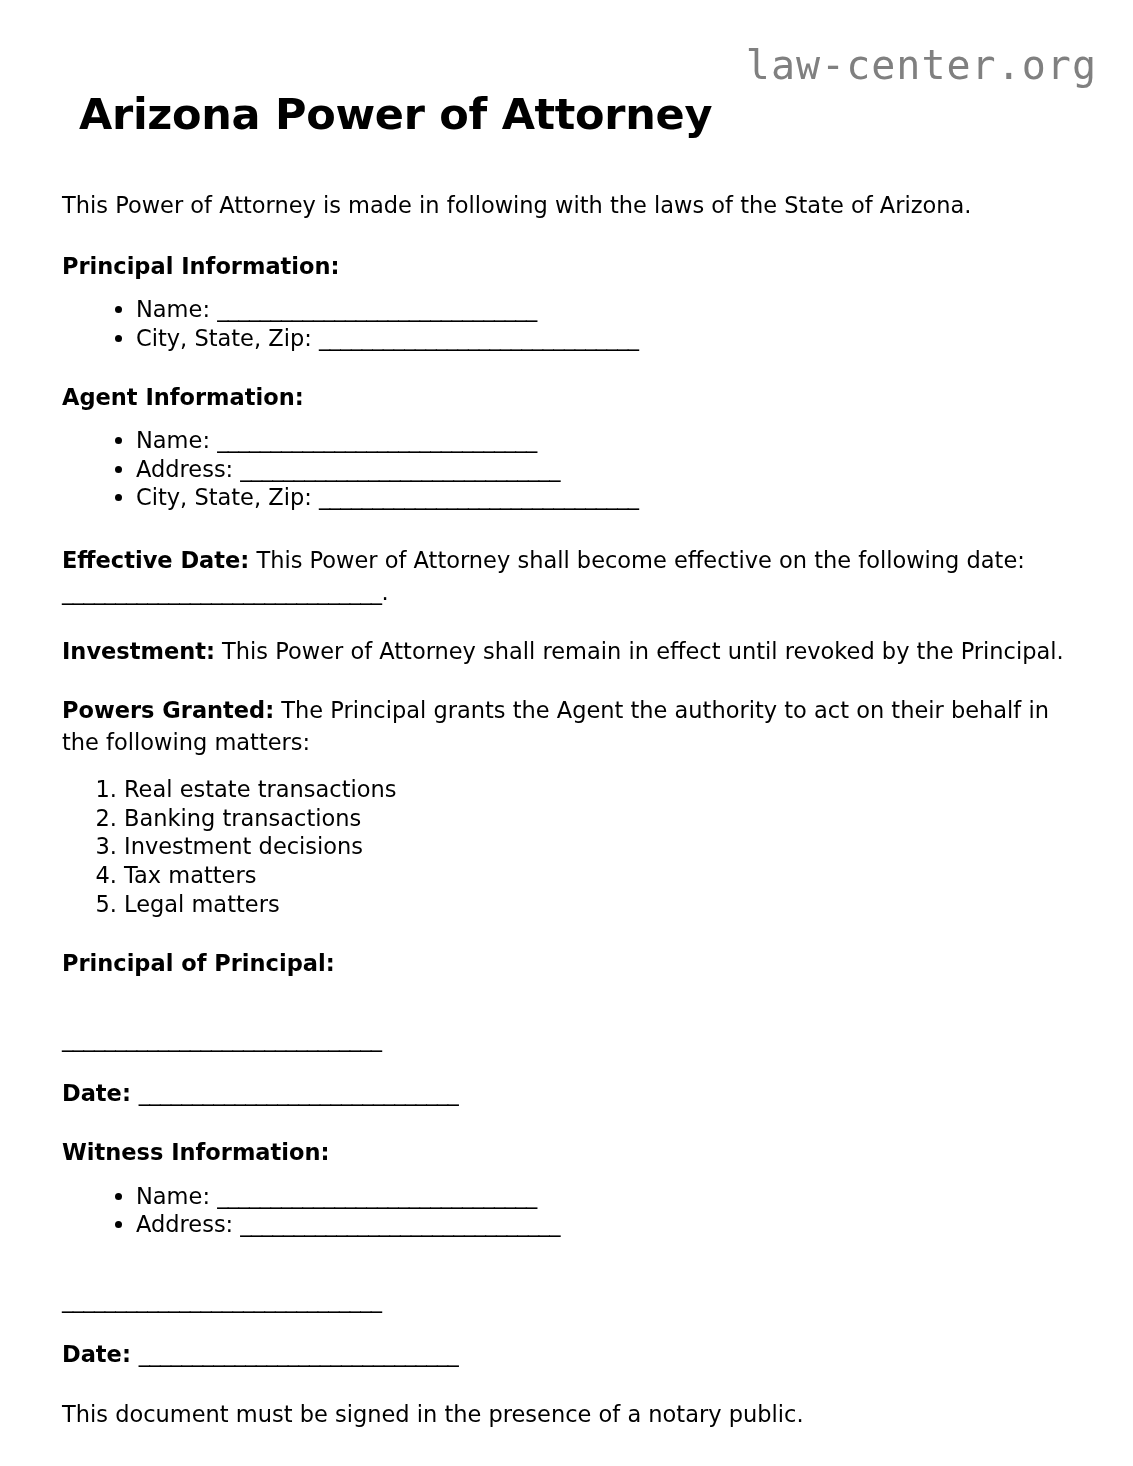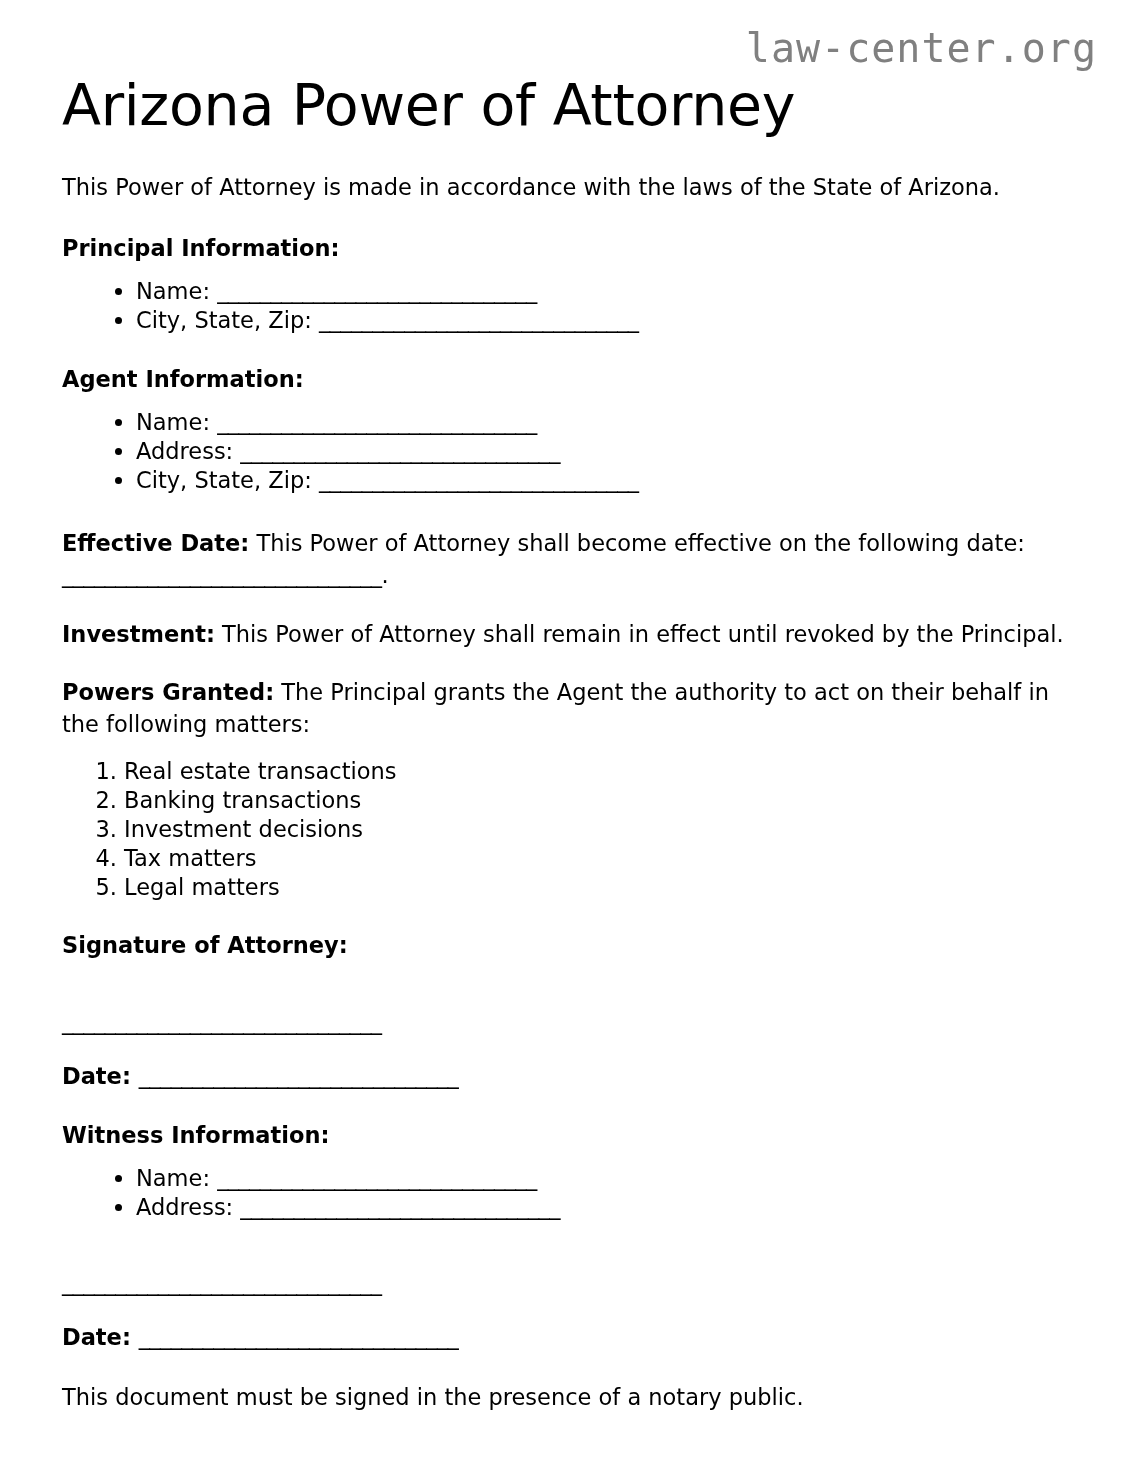--- a/index.html
+++ b/index.html
@@ -27,24 +27,24 @@
     top: 28px;
     right: 36px;
     font-family: "DejaVu Sans Mono", monospace;
     font-size: 40px;
     letter-spacing: 1px;
     color: #808080;
     white-space: nowrap;
     line-height: 1;
   }
   h1.doc-title {
-    margin: 0;
+    margin: 17px;
     padding-top: 72px;
-    font-size: 57px;
-    font-weight: normal;
+    font-size: 43px;
+    font-weight: bold;
     letter-spacing: -0.3px;
     line-height: 1.18;
   }
   p.body-text {
     margin: 0;
     padding-top: 33px;
     font-size: 22.5px;
     line-height: 1.42;
     max-width: 1008px;
   }
@@ -108,21 +108,21 @@
 </style>
 </head>
 <body>
 
 <div class="page">
 
   <div class="watermark">law-center.org</div>
 
   <h1 class="doc-title">Arizona Power of Attorney</h1>
 
-  <p class="body-text">This Power of Attorney is made in accordance with the laws of the State of Arizona.</p>
+  <p class="body-text">This Power of Attorney is made in following with the laws of the State of Arizona.</p>
 
   <h2 class="section-head">Principal Information:</h2>
   <ul class="field-list">
     <li><span>Name: </span><span class="blank">______________________________</span></li>
     <li><span>City, State, Zip: </span><span class="blank">______________________________</span></li>
   </ul>
 
   <h2 class="section-head">Agent Information:</h2>
   <ul class="field-list">
     <li><span>Name: </span><span class="blank">______________________________</span></li>
@@ -137,21 +137,21 @@
   <p class="body-text tight"><span class="lead-label">Powers Granted:</span><span> The Principal grants the Agent the authority to act on their behalf in the following matters:</span></p>
 
   <ol class="powers-list">
     <li>Real estate transactions</li>
     <li>Banking transactions</li>
     <li>Investment decisions</li>
     <li>Tax matters</li>
     <li>Legal matters</li>
   </ol>
 
-  <h2 class="section-head">Signature of Attorney:</h2>
+  <h2 class="section-head">Principal of Principal:</h2>
   <p class="sig-line">______________________________</p>
   <p class="date-line"><span class="lead-label">Date: </span><span class="blank">______________________________</span></p>
 
   <h2 class="section-head">Witness Information:</h2>
   <ul class="field-list">
     <li><span>Name: </span><span class="blank">______________________________</span></li>
     <li><span>Address: </span><span class="blank">______________________________</span></li>
   </ul>
 
   <p class="sig-line">______________________________</p>

